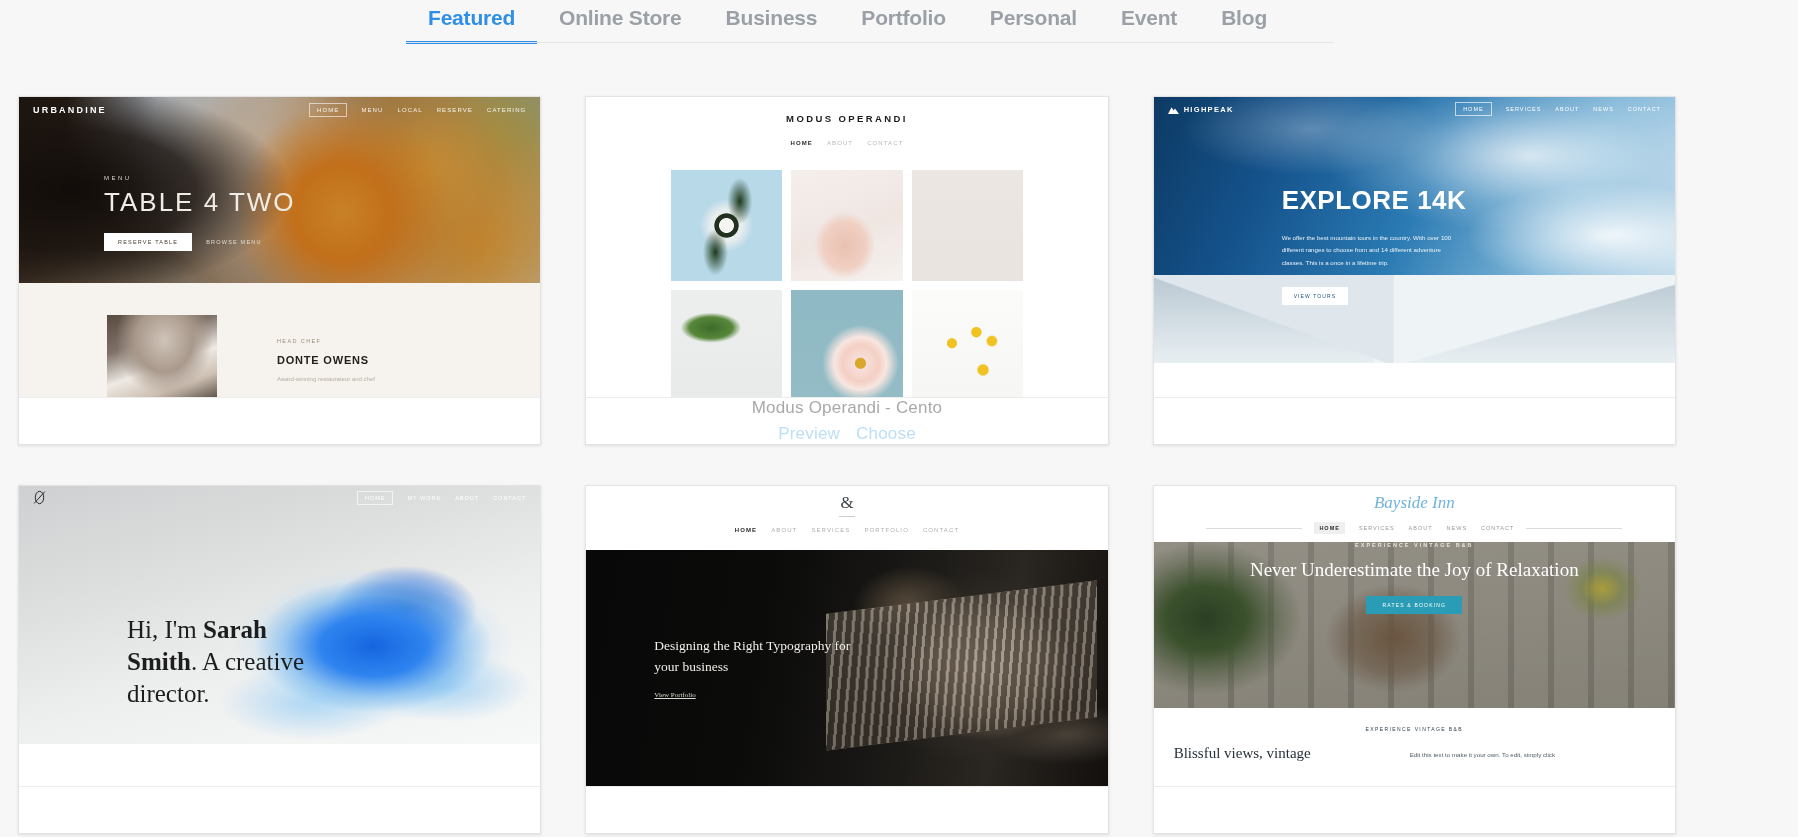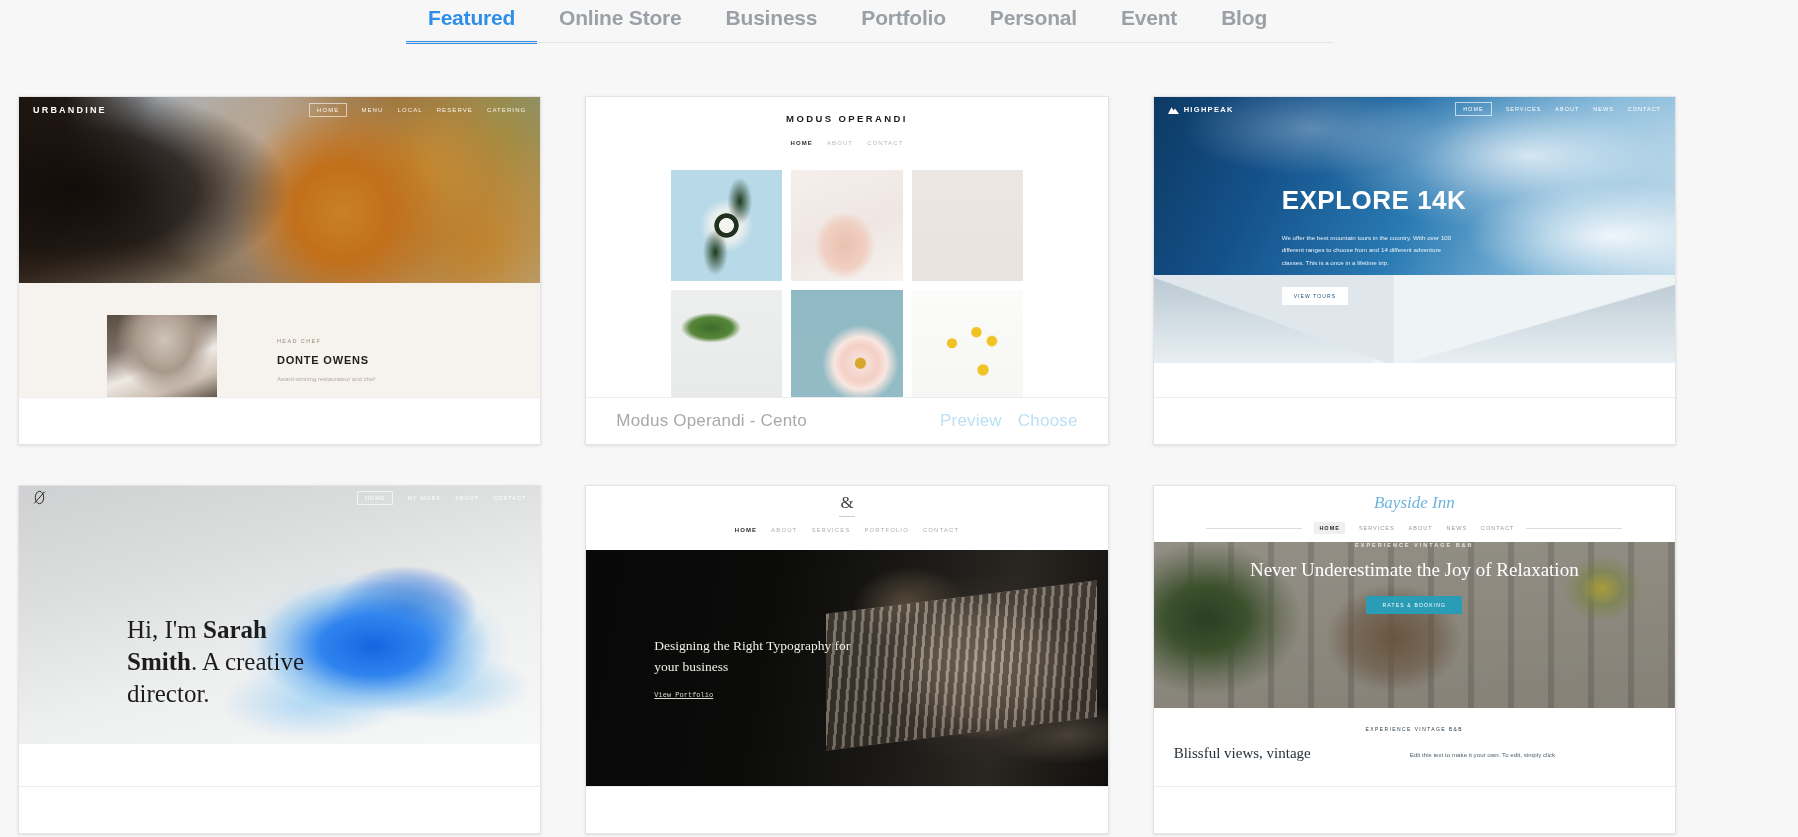--- a/index.html
+++ b/index.html
@@ -47,20 +47,21 @@
     border: 1px solid #e3e3e3;
     box-shadow: 0 1px 3px rgba(0,0,0,.10);
     overflow: hidden;
     position: relative;
   }
   .card-preview { position: relative; width: 100%; height: 300px; overflow: hidden; }
   .card-footer {
     height: 47px; background: #fff; border-top: 1px solid #ececec;
     display: flex; align-items: center; justify-content: space-between;
     padding: 0 30px;
+    flex-direction: column;
   }
   .card-title { font-size: 17px; color: #a9a9a9; letter-spacing: .2px; }
   .card-actions { display: flex; gap: 16px; }
   .card-action { font-size: 17px; color: #bbdff5; letter-spacing: .2px; cursor: pointer; }
   .footer-hidden .card-title, .footer-hidden .card-action { visibility: hidden; }
 
   
   .mini-nav { display: flex; gap: 14px; align-items: center; }
   .mini-nav span { font-size: 6px; letter-spacing: 1.1px; }
   .nav-box { border: 1px solid rgba(255,255,255,.65); padding: 3px 7px; }
@@ -182,21 +183,21 @@
   }
   .c5-press {
     position: absolute; left: 46%; top: 20%; width: 52%; height: 58%;
     background:
       repeating-linear-gradient(95deg, rgba(215,205,190,.5) 0 3px, rgba(60,52,44,.55) 3px 9px),
       linear-gradient(180deg, rgba(190,178,160,.35) 0%, rgba(70,60,50,.5) 100%);
     transform: skewY(-7deg); opacity: .85;
   }
   .c5-txt { position: absolute; left: 68px; top: 150px; z-index: 3; }
   .c5-h1 { font-family: "Liberation Serif", serif; color: #f2efe9; font-size: 13.5px; line-height: 1.55; width: 215px; }
-  .c5-link { font-family: Liberation Mono, monospace; color: #ddd8d0; font-size: 7px; margin-top: 13px; text-decoration: underline; }
+  .c5-link { font-family: Liberation Serif, serif; color: #ddd8d0; font-size: 7px; margin-top: 13px; text-decoration: underline; }
 
   
   .c6-head { position: absolute; top: 0; left: 0; right: 0; height: 56px; background: #fff; }
   .c6-logo { text-align: center; font-family: "Liberation Serif", serif; font-style: italic; font-size: 17px; color: #6fb4dd; padding-top: 8px; line-height: 1; }
   .c6-navwrap { display: flex; align-items: center; justify-content: center; gap: 12px; margin-top: 11px; }
   .c6-dash { width: 96px; height: 1px; background: #dcdcdc; }
   .c6-nav span { color: #999; font-size: 5.5px; letter-spacing: 1px; }
   .c6-nav span.on { color: #2b2b2b; font-weight: bold; background: #efefef; padding: 3px 5px; }
   .c6-hero {
     position: absolute; top: 56px; left: 0; right: 0; height: 166px;
@@ -244,20 +245,28 @@
         <div class="c1-topbar">
           <div class="c1-logo">URBANDINE</div>
           <div class="mini-nav c1-nav">
             <span class="nav-box">HOME</span>
             <span>MENU</span>
             <span>LOCAL</span>
             <span>RESERVE</span>
             <span>CATERING</span>
           </div>
         </div>
+        <div class="c1-heroText">
+          <div class="c1-kicker">MENU</div>
+          <div class="c1-h1">TABLE 4 TWO</div>
+          <div class="c1-btns">
+            <div class="c1-btn1">RESERVE TABLE</div>
+            <div class="c1-btn2">BROWSE MENU</div>
+          </div>
+        </div>
         <div class="c1-lower">
           <div class="c1-chef"></div>
           <div class="c1-chefTxt">
             <div class="c1-chefKicker">HEAD CHEF</div>
             <div class="c1-chefName">DONTE OWENS</div>
             <div class="c1-chefBody">Award-winning restaurateur and chef</div>
           </div>
         </div>
       </div>
       <div class="card-footer footer-hidden">

